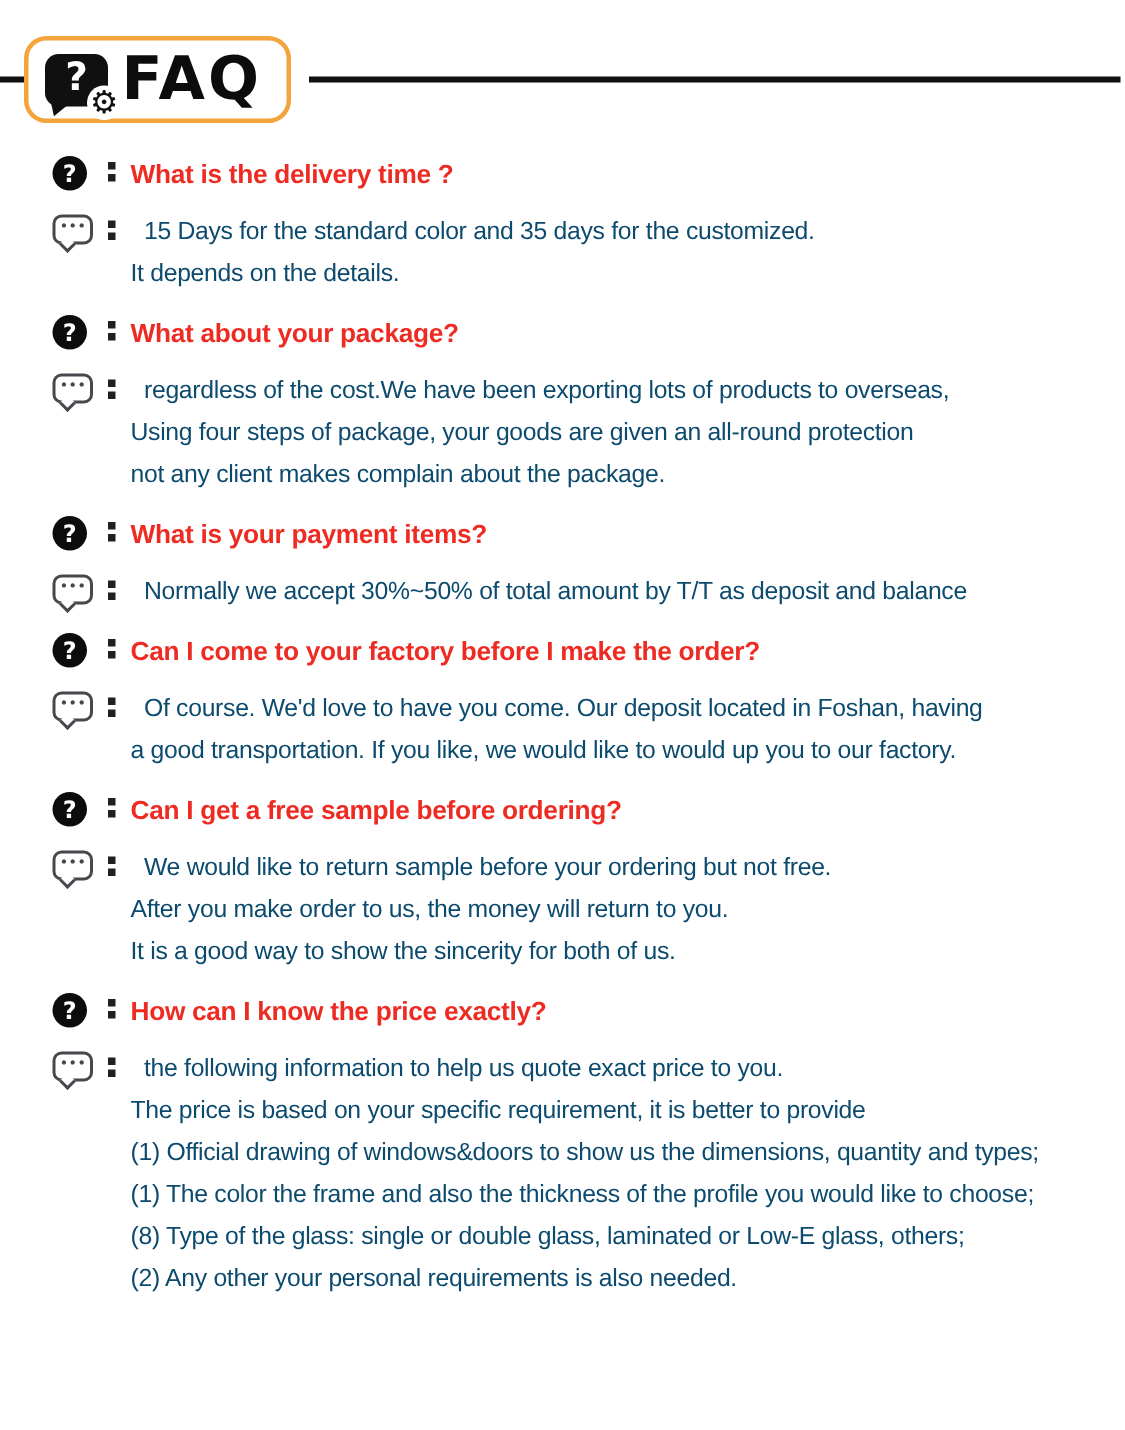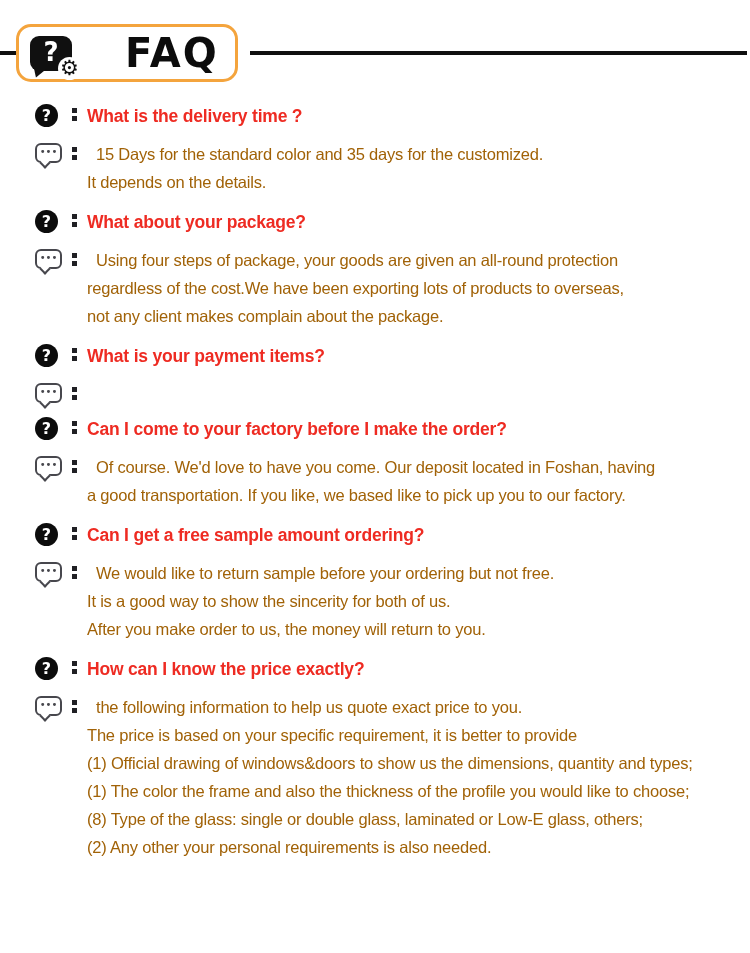--- a/index.html
+++ b/index.html
@@ -27,21 +27,21 @@
   }
   .logo-qmark { color:#fff; font-weight:bold; font-size:26px; font-family:"DejaVu Sans", sans-serif; margin-top:-2px; }
   .logo-gear {
     position:absolute; right:-9px; bottom:-9px; width:23px; height:23px;
     background:#fff; border-radius:50%; display:flex; align-items:center; justify-content:center;
     font-size:21px; color:#101010; line-height:1; z-index:2;
     font-family:"DejaVu Sans", sans-serif;
   }
   .faq-title {
     font-family:"DejaVu Sans", sans-serif; font-weight:bold; font-size:40px;
-    letter-spacing:2px; color:#0c0c0c; line-height:1;margin-left:44px;
+    letter-spacing:2px; color:#0c0c0c; line-height:1;
   }
 
   
   .content { margin-top:22px; padding-left:35px; }
 
   .q-row, .a-row { display:flex; align-items:flex-start; }
   .q-row { margin-bottom:12px; }
   .a-row { margin-bottom:14px; }
 
   .icon-col { width:28px; flex:none; display:flex; }
@@ -69,21 +69,21 @@
   }
 
   .colon { display:flex; flex-direction:column; gap:3px; margin:4px 10px 0 9px; flex:none; }
   .a-row .colon { margin-top:7px; }
   .colon i { width:5px; height:5px; background:#202024; display:block; }
 
   .q-text {
     color:#ee2b22; font-size:17.5px; font-weight:700; line-height:23px;
     white-space:nowrap; letter-spacing:-0.2px; padding-top:1px;
   }
-  .a-text { font-size:16.5px; line-height:28px; color:#a16207; letter-spacing:-0.2px; }
+  .a-text { font-size:16.5px; line-height:28px; color:#0c4a6e; letter-spacing:-0.2px; }
   .a-text .line { white-space:nowrap; }
   .a-text .line:first-child { text-indent:9px; }
 </style>
 </head>
 <body>
 
 <div class="header">
   <div class="rule rule-left"></div>
   <div class="logo-box">
     <div class="logo-bubble">
@@ -143,22 +143,22 @@
         <span class="a-icon">
           <span class="dots">•••</span>
           <span class="tail"></span>
         </span>
       </div>
       <span class="colon">
           <i></i>
           <i></i>
         </span>
       <div class="a-text">
+        <div class="line">regardless of the cost.We have been exporting lots of products to overseas,</div>
         <div class="line">Using four steps of package, your goods are given an all-round protection</div>
-        <div class="line">regardless of the cost.We have been exporting lots of products to overseas,</div>
         <div class="line">not any client makes complain about the package.</div>
       </div>
     </div>
   </div>
 
   <div class="qa-item">
     <div class="q-row">
       <div class="icon-col">
           <span class="q-icon">?</span>
         </div>
@@ -173,20 +173,21 @@
         <span class="a-icon">
           <span class="dots">•••</span>
           <span class="tail"></span>
         </span>
       </div>
       <span class="colon">
           <i></i>
           <i></i>
         </span>
       <div class="a-text">
+        <div class="line">Normally we accept 30%~50% of total amount by T/T as deposit and balance</div>
       </div>
     </div>
   </div>
 
   <div class="qa-item">
     <div class="q-row">
       <div class="icon-col">
           <span class="q-icon">?</span>
         </div>
       <span class="colon">
@@ -201,51 +202,51 @@
           <span class="dots">•••</span>
           <span class="tail"></span>
         </span>
       </div>
       <span class="colon">
           <i></i>
           <i></i>
         </span>
       <div class="a-text">
         <div class="line">Of course. We'd love to have you come. Our deposit located in Foshan, having</div>
-        <div class="line">a good transportation. If you like, we based like to pick up you to our factory.</div>
-      </div>
-    </div>
-  </div>
-
-  <div class="qa-item">
-    <div class="q-row">
-      <div class="icon-col">
-          <span class="q-icon">?</span>
-        </div>
-      <span class="colon">
-          <i></i>
-          <i></i>
-        </span>
-      <div class="q-text">Can I get a free sample amount ordering?</div>
+        <div class="line">a good transportation. If you like, we would like to would up you to our factory.</div>
+      </div>
+    </div>
+  </div>
+
+  <div class="qa-item">
+    <div class="q-row">
+      <div class="icon-col">
+          <span class="q-icon">?</span>
+        </div>
+      <span class="colon">
+          <i></i>
+          <i></i>
+        </span>
+      <div class="q-text">Can I get a free sample before ordering?</div>
     </div>
     <div class="a-row">
       <div class="icon-col">
         <span class="a-icon">
           <span class="dots">•••</span>
           <span class="tail"></span>
         </span>
       </div>
       <span class="colon">
           <i></i>
           <i></i>
         </span>
       <div class="a-text">
         <div class="line">We would like to return sample before your ordering but not free.</div>
+        <div class="line">After you make order to us, the money will return to you.</div>
         <div class="line">It is a good way to show the sincerity for both of us.</div>
-        <div class="line">After you make order to us, the money will return to you.</div>
       </div>
     </div>
   </div>
 
   <div class="qa-item">
     <div class="q-row">
       <div class="icon-col">
           <span class="q-icon">?</span>
         </div>
       <span class="colon">

